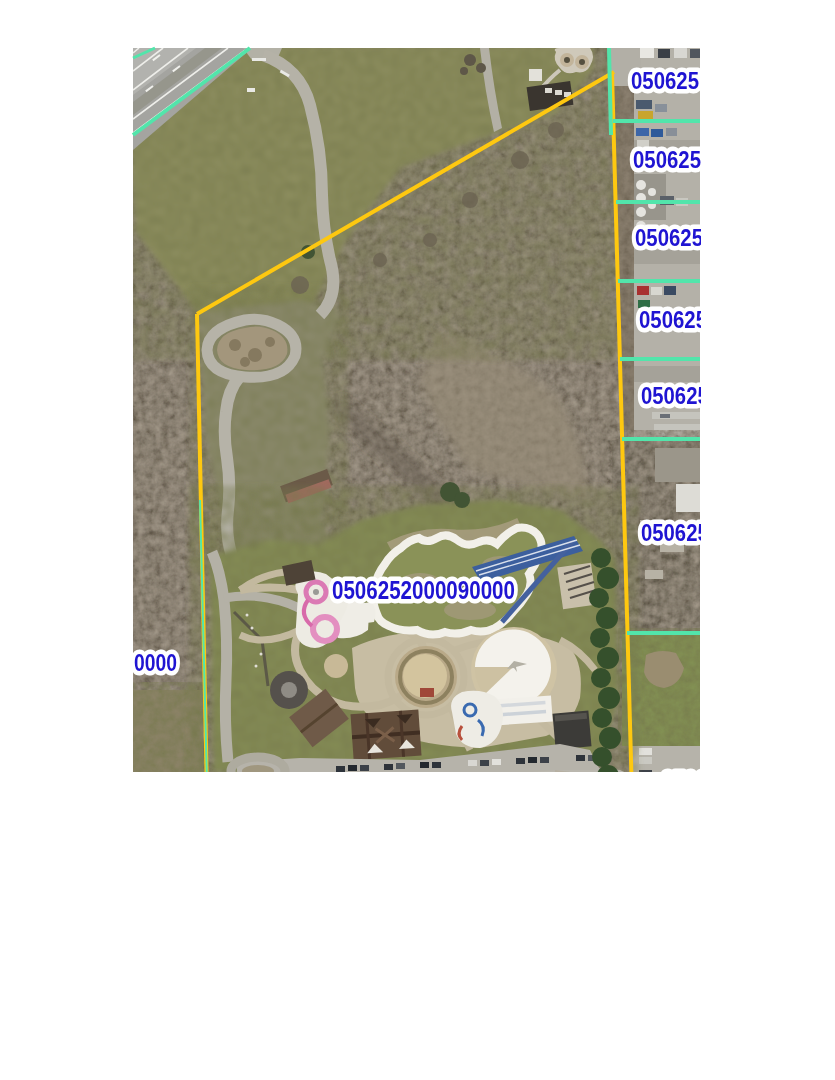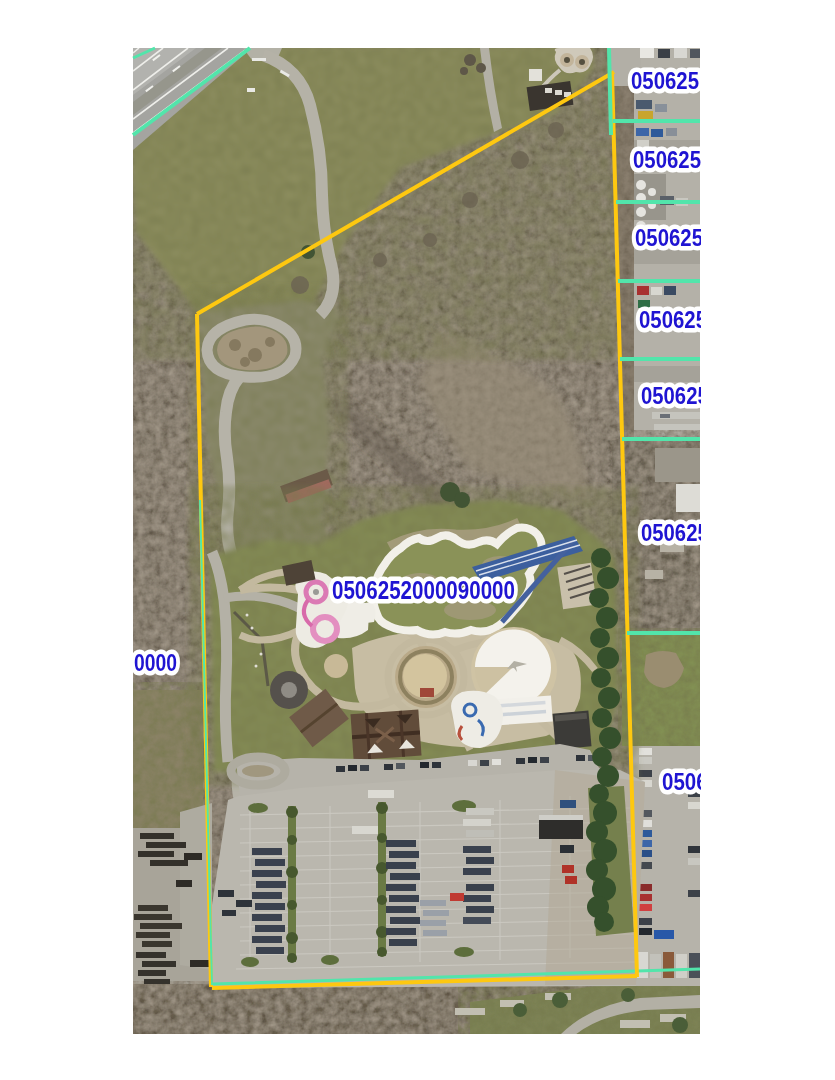--- a/index.html
+++ b/index.html
@@ -1,16 +1,16 @@
 <!DOCTYPE html>
 <html><head>
 <meta charset="utf-8">
 <style>
 html,body{margin:0;padding:0;background:#fff;}
-#page{position:relative;width:835px;height:1080px;background:#f9a8d4;overflow:hidden;font-family:"Liberation Sans",sans-serif;}
+#page{position:relative;width:835px;height:772px;background:#f9a8d4;overflow:hidden;font-family:"Liberation Sans",sans-serif;}
 svg{position:absolute;top:0;left:0;}
 </style>
 </head>
 <body>
 <div id="page">
 <svg width="835" height="1080" viewBox="0 0 835 1080">
 <defs>
 <clipPath id="map">
           <rect x="133" y="48" width="567" height="986"></rect>
         </clipPath>

